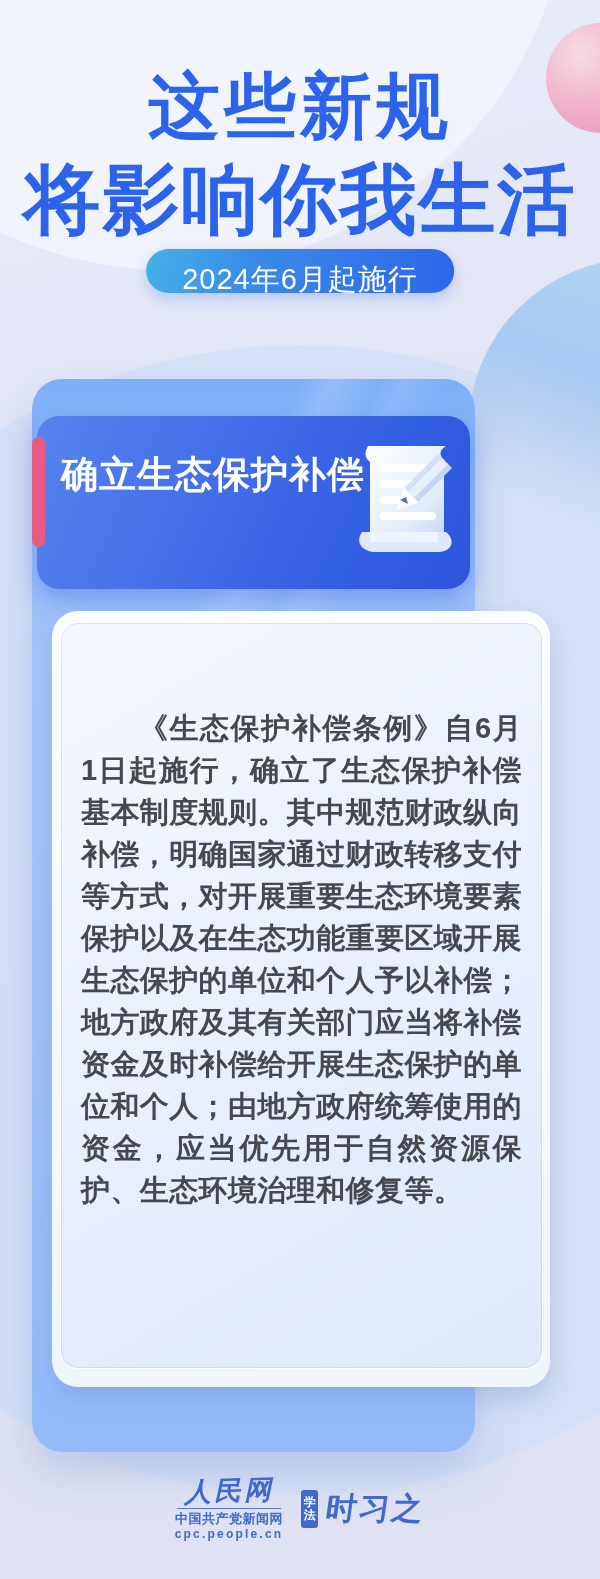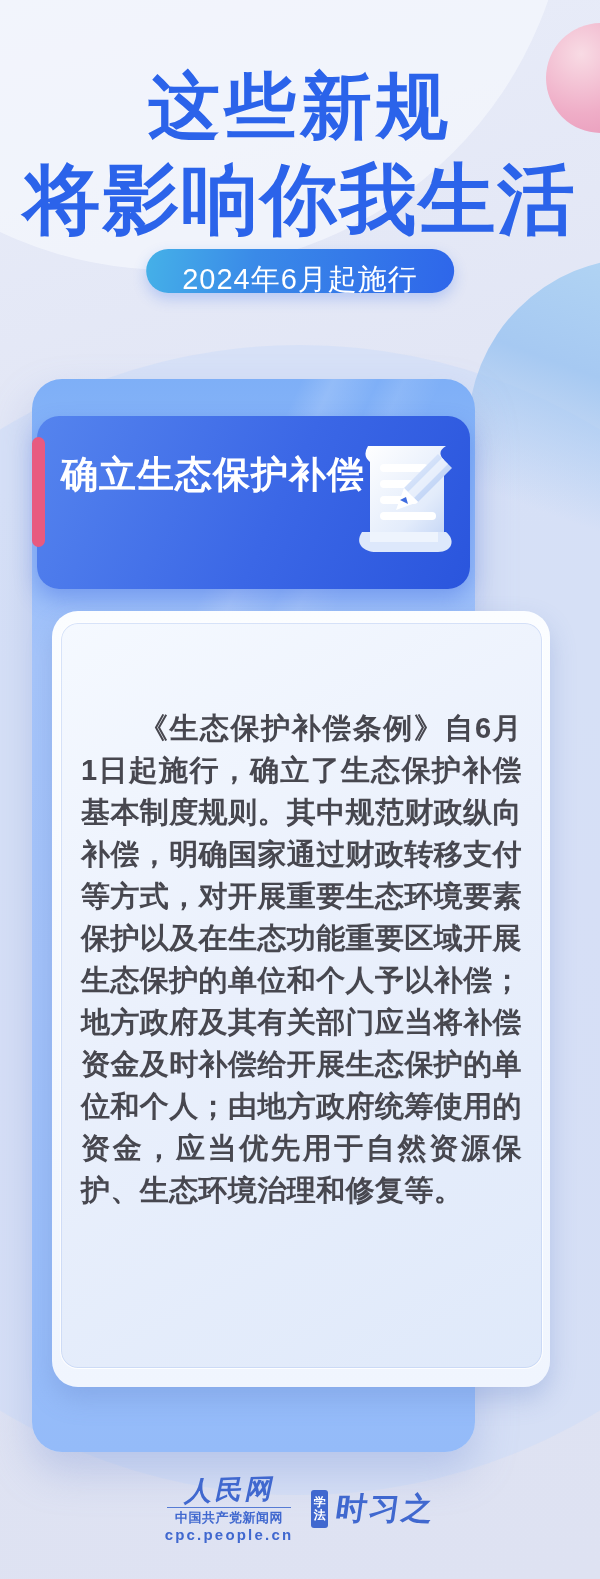--- a/index.html
+++ b/index.html
@@ -58,21 +58,21 @@
   .body-text{margin:84px 20px 0 20px;font-size:29px;line-height:42px;letter-spacing:.4px;
     color:var(--body_text);font-weight:600;text-indent:2em;text-align:justify;word-break:break-all;}
   
   .footer{position:absolute;left:0;top:1478px;width:600px;height:62px;display:flex;
     justify-content:center;align-items:center;z-index:2;color:var(--footer_blue);}
   .pd-block{text-align:center;line-height:1;}
   .pd-script{font-family:"Liberation Serif",serif;font-style:italic;font-weight:700;
     font-size:27px;letter-spacing:3px;transform:rotate(-2deg);display:inline-block;}
   .pd-line{height:1px;background:var(--footer_blue);opacity:.85;margin:3px 2px 3px 2px;}
   .pd-cn{font-size:13px;font-weight:800;letter-spacing:.5px;}
-  .pd-url{font-size:15px;font-weight:700;letter-spacing:2.2px;margin-top:3px;}
+  .pd-url{font-size:12px;font-weight:700;letter-spacing:2.2px;margin-top:3px;}
   .xf-badge{width:17px;height:38px;margin:0 8px 0 18px;border-radius:3px;background:var(--footer_blue);
     color:#fff;display:flex;flex-direction:column;align-items:center;justify-content:center;
     font-size:12px;font-weight:700;line-height:13px;}
   .sxz-brand{font-size:31px;font-weight:900;letter-spacing:2px;transform:skewX(-8deg);
     display:inline-block;}
 </style>
 </head>
 <body>
 
 <div class="stage">

